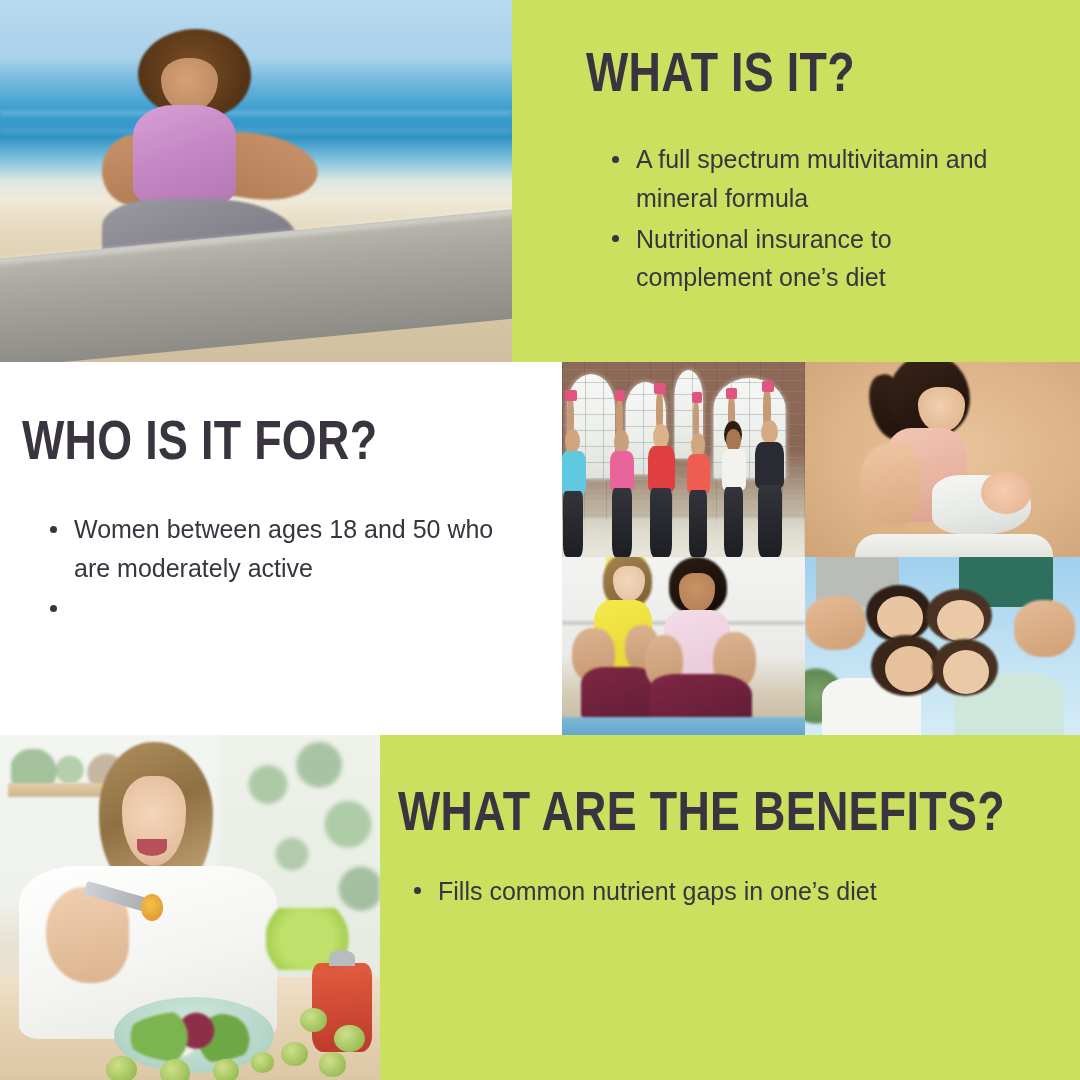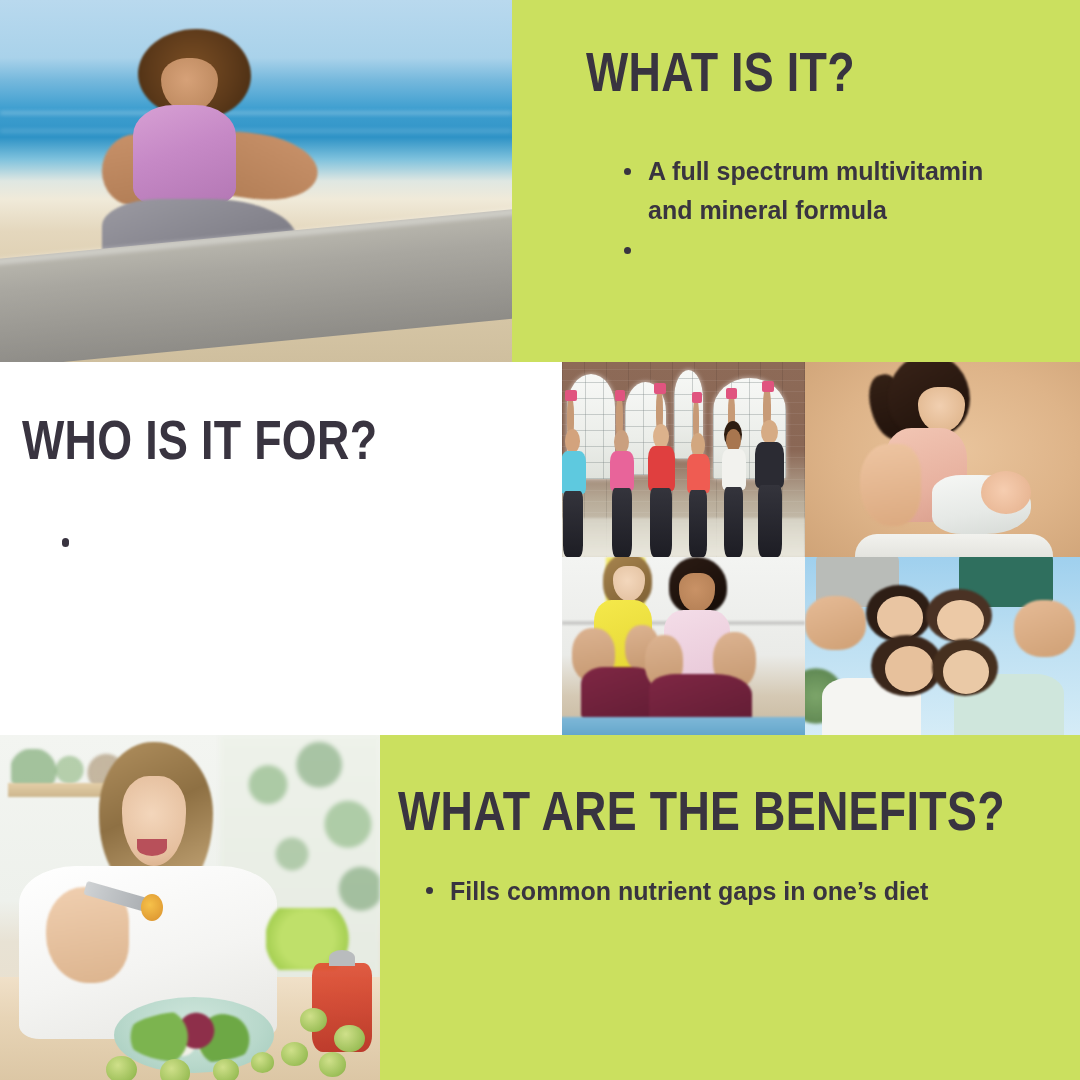--- a/index.html
+++ b/index.html
@@ -32,24 +32,23 @@
     color: #393440;
     letter-spacing: 0.4px;
     transform: scaleX(0.80);
     transform-origin: left center;
     white-space: nowrap;
     line-height: 1;
     margin: 0;
   }
   .bullets {
     list-style: none;
-    margin: 12px;
+    margin: 0;
     padding: 0;
     color: #393440;
-    font-weight: bold;
   }
   .bullets li {
     position: relative;
     padding-left: 26px;
     margin: 0 0 2px 0;
   }
   .bullets li .dot {
     position: absolute;
     left: 2px;
     top: 0.62em;
@@ -443,30 +442,32 @@
   <div class="block green" style="left:512px; top:0; width:568px; height:362px;">
     <h1 class="heading" style="position:absolute; left:74px; top:44px; font-size:56px;">WHAT IS IT?</h1>
 
     <ul class="bullets" style="position:absolute; left:98px; top:140px; width:400px; font-size:25px; line-height:1.55;">
       <li>
         <span class="dot"></span>
         <span>A full spectrum multivitamin and mineral formula</span>
       </li>
       <li>
         <span class="dot"></span>
+        <span>Nutritional insurance to complement one’s diet</span>
       </li>
     </ul>
   </div>
 
   <div class="block white" style="left:0; top:362px; width:562px; height:373px;">
     <h1 class="heading" style="position:absolute; left:22px; top:50px; font-size:56px;">WHO IS IT FOR?</h1>
 
     <ul class="bullets" style="position:absolute; left:48px; top:148px; width:448px; font-size:25px; line-height:1.55;">
       <li>
         <span class="dot"></span>
+        <span>Women between ages 18 and 50 who are moderately active</span>
       </li>
       <li>
         <span class="dot"></span>
       </li>
     </ul>
   </div>
 
   <div class="block" style="left:562px; top:362px; width:243px; height:195px;">
     <div class="photo ph-gym">
       <div class="brick"></div>
@@ -603,21 +604,21 @@
       <div class="sprout" style="left:28%; bottom:-1%; width:8%; height:8%;"></div>
       <div class="sprout" style="left:42%; bottom:-2%; width:8%; height:8%;"></div>
       <div class="sprout" style="left:56%; bottom:-1%; width:7%; height:7%;"></div>
       <div class="sprout" style="left:66%; bottom:2%;  width:6%; height:6%;"></div>
     </div>
   </div>
 
   <div class="block green" style="left:380px; top:735px; width:700px; height:345px;">
     <h1 class="heading" style="position:absolute; left:18px; top:48px; font-size:56px;">WHAT ARE THE BENEFITS?</h1>
 
-    <ul class="bullets" style="position:absolute; left:32px; top:124px; width:614px; font-size:25px; line-height:1.6;">
+    <ul class="bullets" style="position:absolute; left:32px; top:136px; width:614px; font-size:25px; line-height:1.6;">
       <li>
         <span class="dot"></span>
         <span>Fills common nutrient gaps in one’s diet</span>
       </li>
     </ul>
   </div>
 
 </div>
 
 </body></html>

